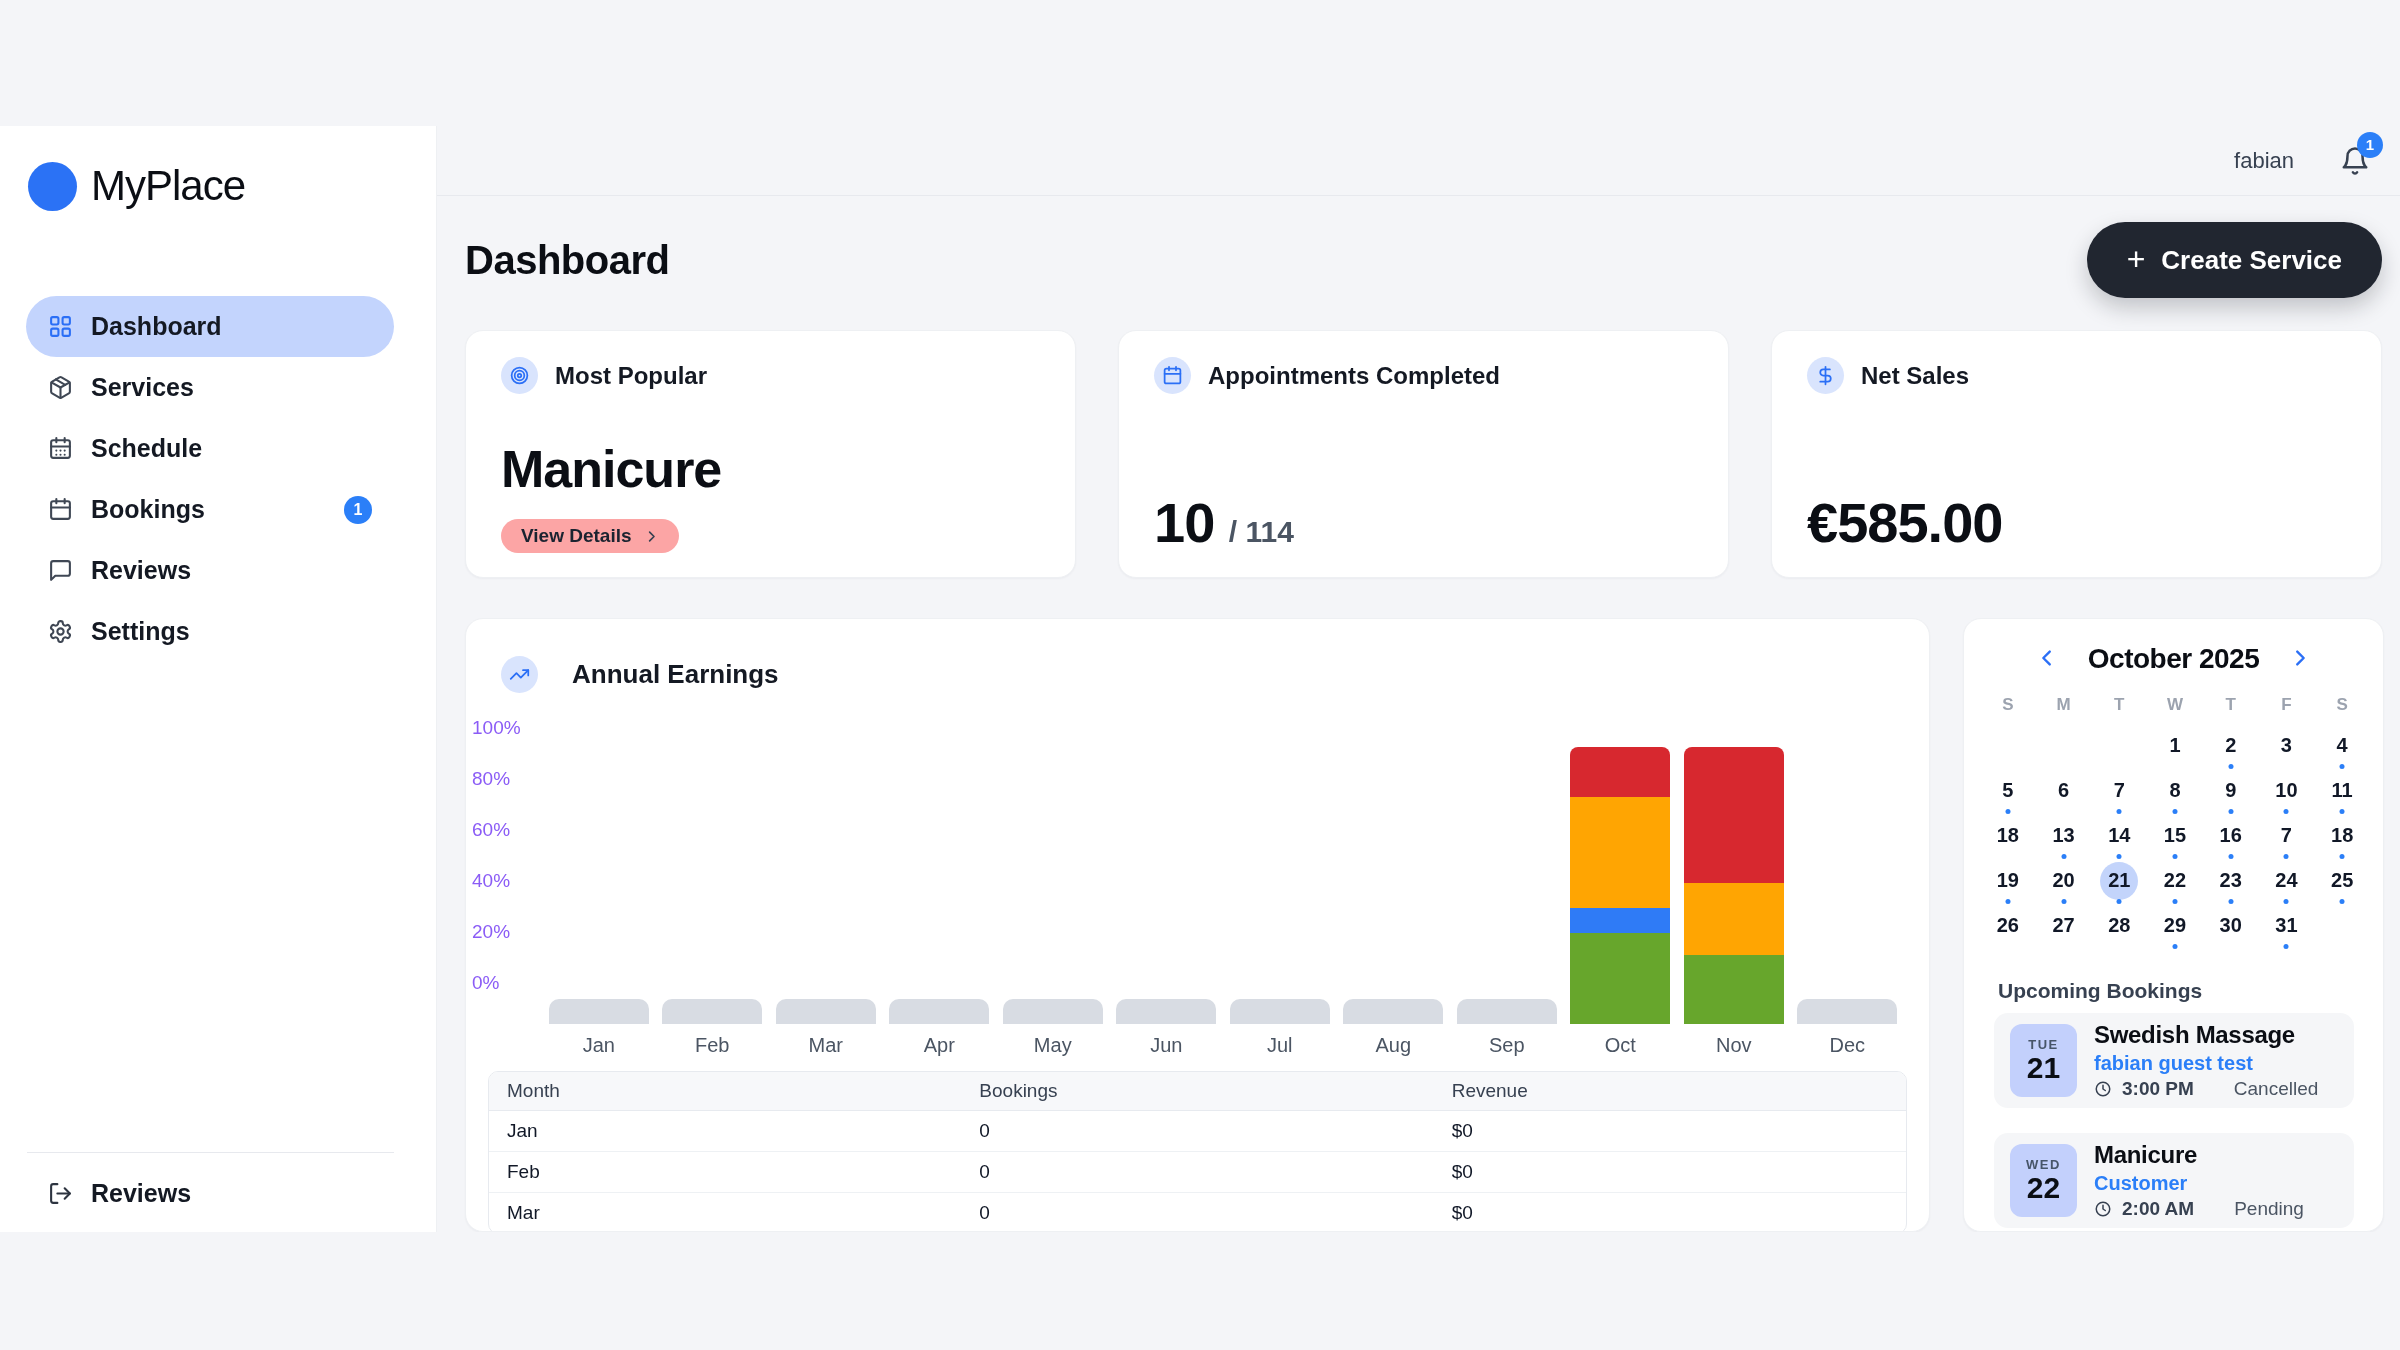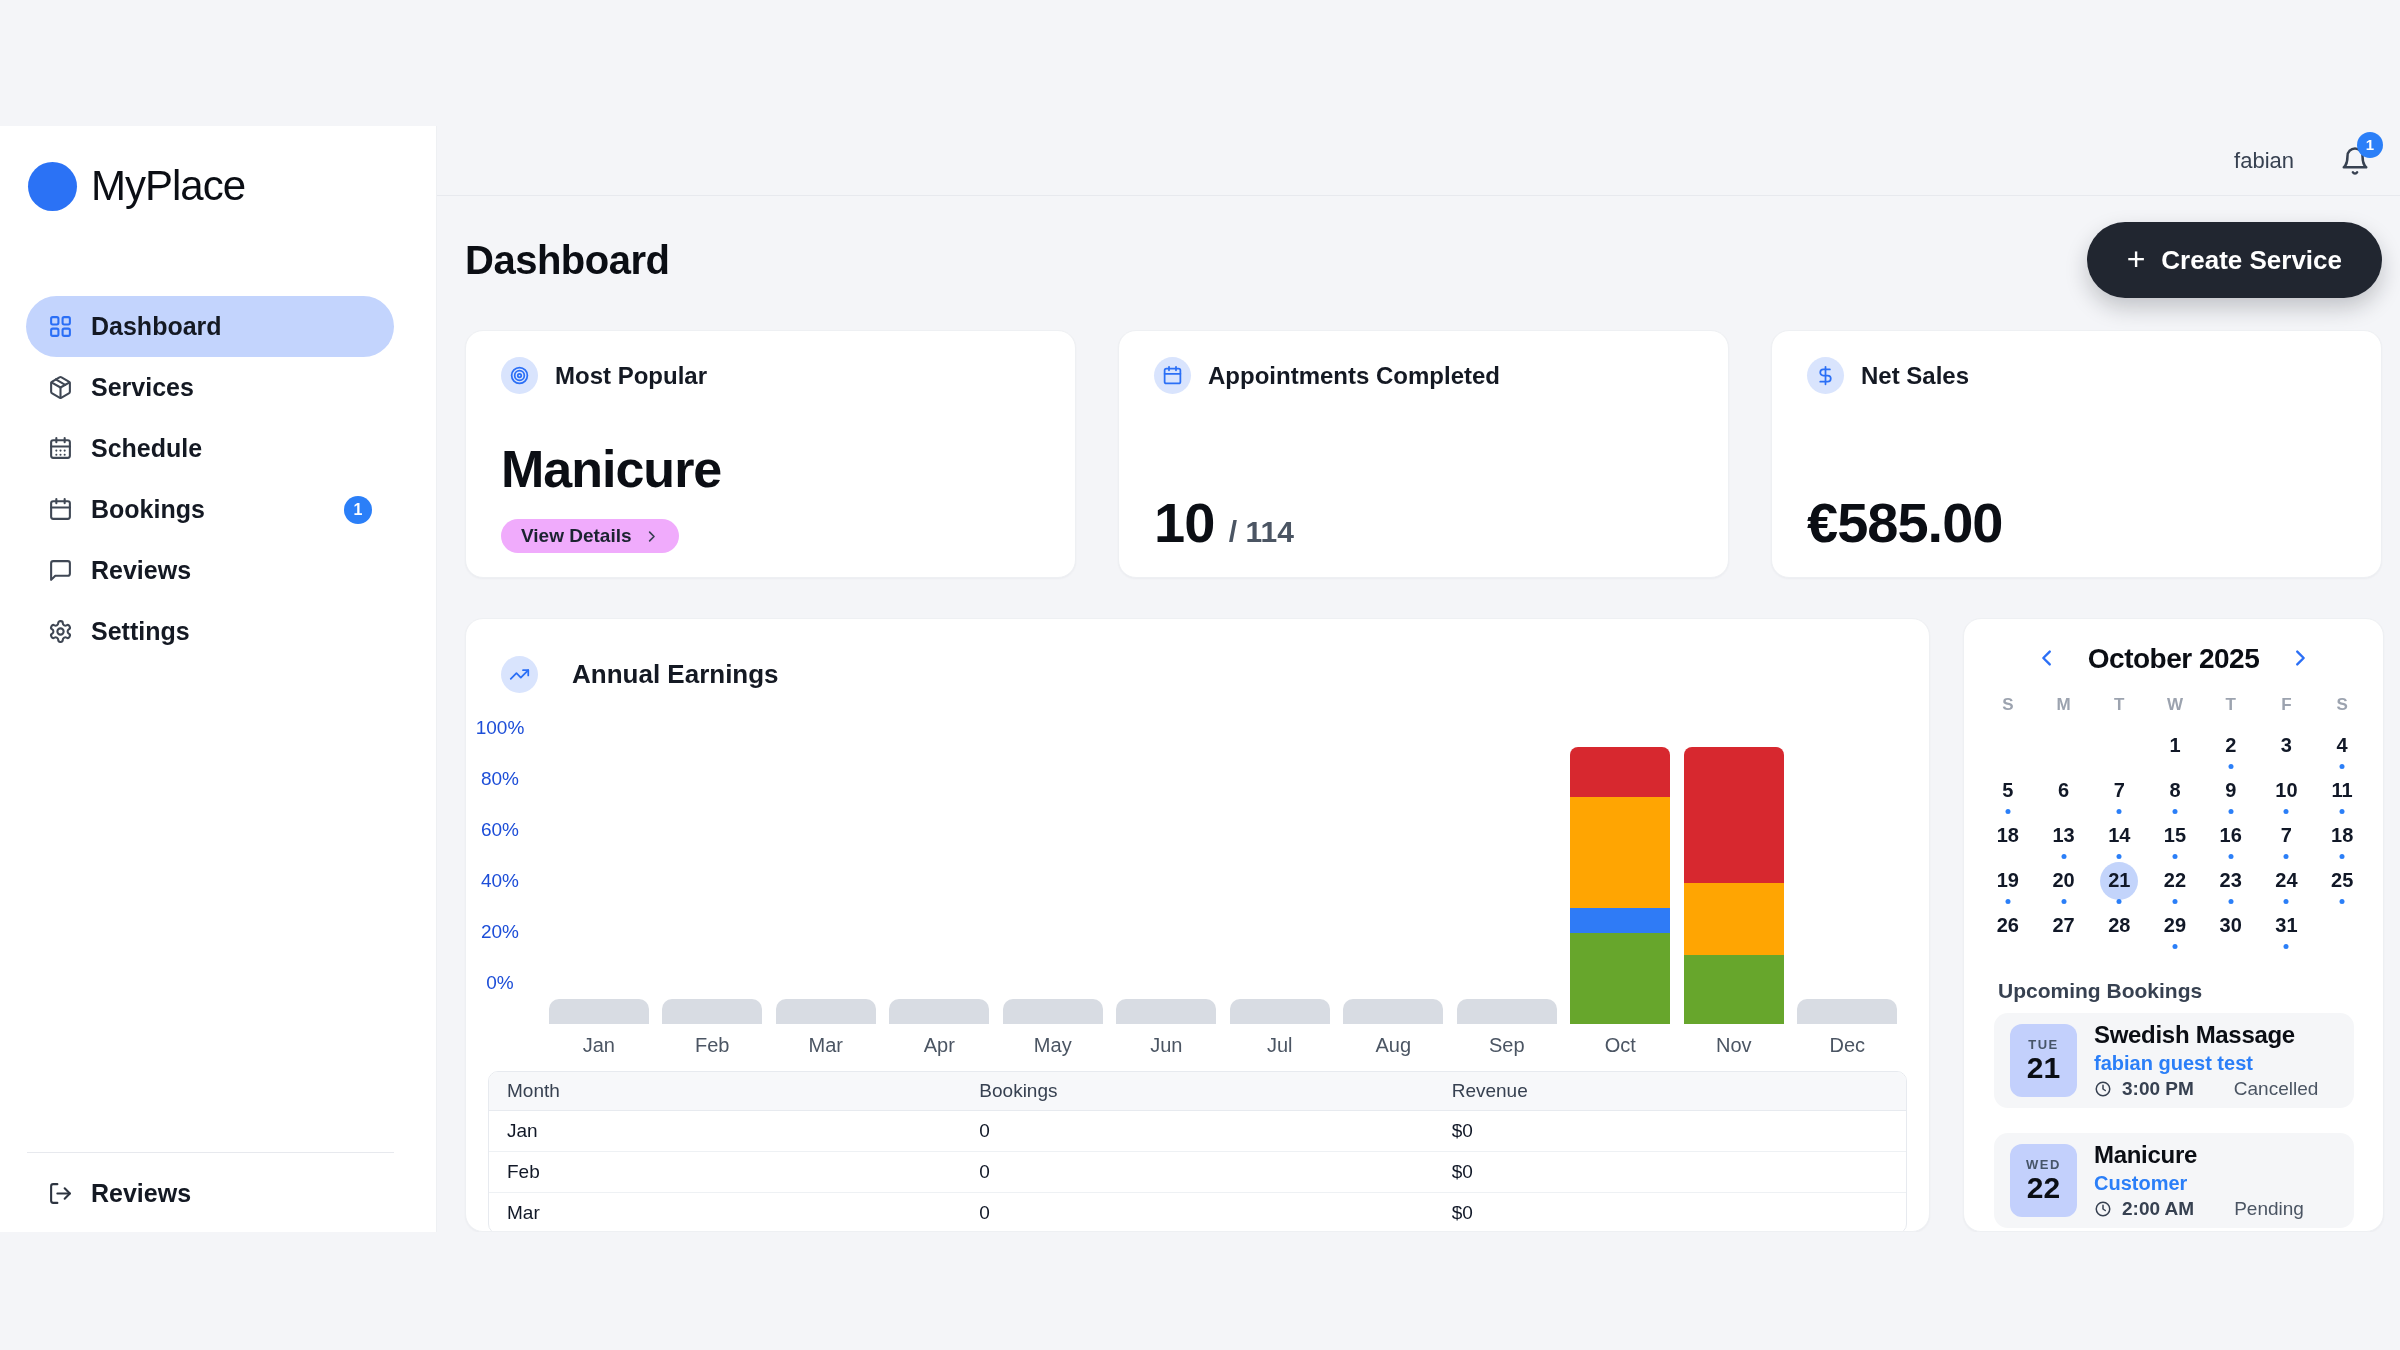--- a/index.html
+++ b/index.html
@@ -43,30 +43,30 @@
   .stats-row { margin-top:32px; display:grid; grid-template-columns:1fr 1fr 1fr; gap:42px; height:248px; }
   .card { background:#fff; border:1px solid #eef0f3; border-radius:18px; box-shadow:0 1px 2px rgba(16,24,40,.04); }
   .stat-card { padding:26px 35px 24px 35px; display:flex; flex-direction:column; }
   .stat-head { display:flex; align-items:center; gap:17px; }
   .icon-circle { width:37px; height:37px; border-radius:50%; background:#d9e4fd; color:#2b6ff6; display:flex; align-items:center; justify-content:center; flex-shrink:0; }
   .icon-circle svg { width:21px; height:21px; }
   .stat-label { font-size:24px; font-weight:700; color:#141923; }
   .stat-value { margin-top:auto; font-size:52px; font-weight:800; letter-spacing:-1px; color:#0b0e14; line-height:1.05; }
   .stat-value.num { font-size:56px; }
   .stat-sub { font-size:30px; font-weight:700; color:#4b5563; letter-spacing:0; }
-  .chip { margin-top:22px; align-self:flex-start; height:34px; padding:0 20px; border-radius:17px; background:#f0abfc; border:none; display:flex; align-items:center; gap:12px; font-size:19px; font-weight:700; color:#1b2330; cursor:pointer; font-family:inherit; }
+  .chip { margin-top:22px; align-self:flex-start; height:34px; padding:0 20px; border-radius:17px; background:#fca5a5; border:none; display:flex; align-items:center; gap:12px; font-size:19px; font-weight:700; color:#1b2330; cursor:pointer; font-family:inherit; }
   .chip svg { width:15px; height:15px; color:#374151; }
   .card1-value { margin-top:auto; }
 
   
   .bottom-row { margin-top:40px; display:flex; gap:33px; height:614px; }
   .chart-card { position:relative; width:1465px; flex-shrink:0; overflow:hidden; }
   .chart-head { position:absolute; left:35px; top:37px; display:flex; align-items:center; gap:34px; }
   .chart-title { font-size:26px; font-weight:700; color:#141923; }
-  .ytick { position:absolute; left:0; width:68px; text-align:center; font-size:19px; color:#1d4ed8; line-height:24px; }
+  .ytick { position:absolute; left:6px; width:68px; text-align:left; font-size:19px; color:#8b5cf6; line-height:24px; }
   .bars-area { position:absolute; left:76px; right:25px; top:0; height:405px; display:flex; align-items:flex-end; }
   .bar-slot { flex:1; display:flex; justify-content:center; align-items:flex-end; }
   .bar-stack { width:100px; display:flex; flex-direction:column; justify-content:flex-end; }
   .bar-stack .seg:first-child { border-radius:8px 8px 0 0; }
   .bar-stub { width:100px; height:25px; background:#d8dce3; border-radius:10px 10px 0 0; }
   .months-area { position:absolute; left:76px; right:25px; top:415px; display:flex; }
   .mlabel { flex:1; text-align:center; font-size:20px; color:#4b5563; }
   .etable { position:absolute; left:22px; right:22px; top:452px; border:1px solid #e7eaef; border-radius:10px; overflow:hidden; }
   .etable table { width:100%; border-collapse:collapse; table-layout:fixed; }
   .etable th { background:#f7f8fa; height:38px; text-align:left; font-size:19px; font-weight:500; color:#374151; padding-left:18px; border-bottom:1px solid #e7eaef; }

